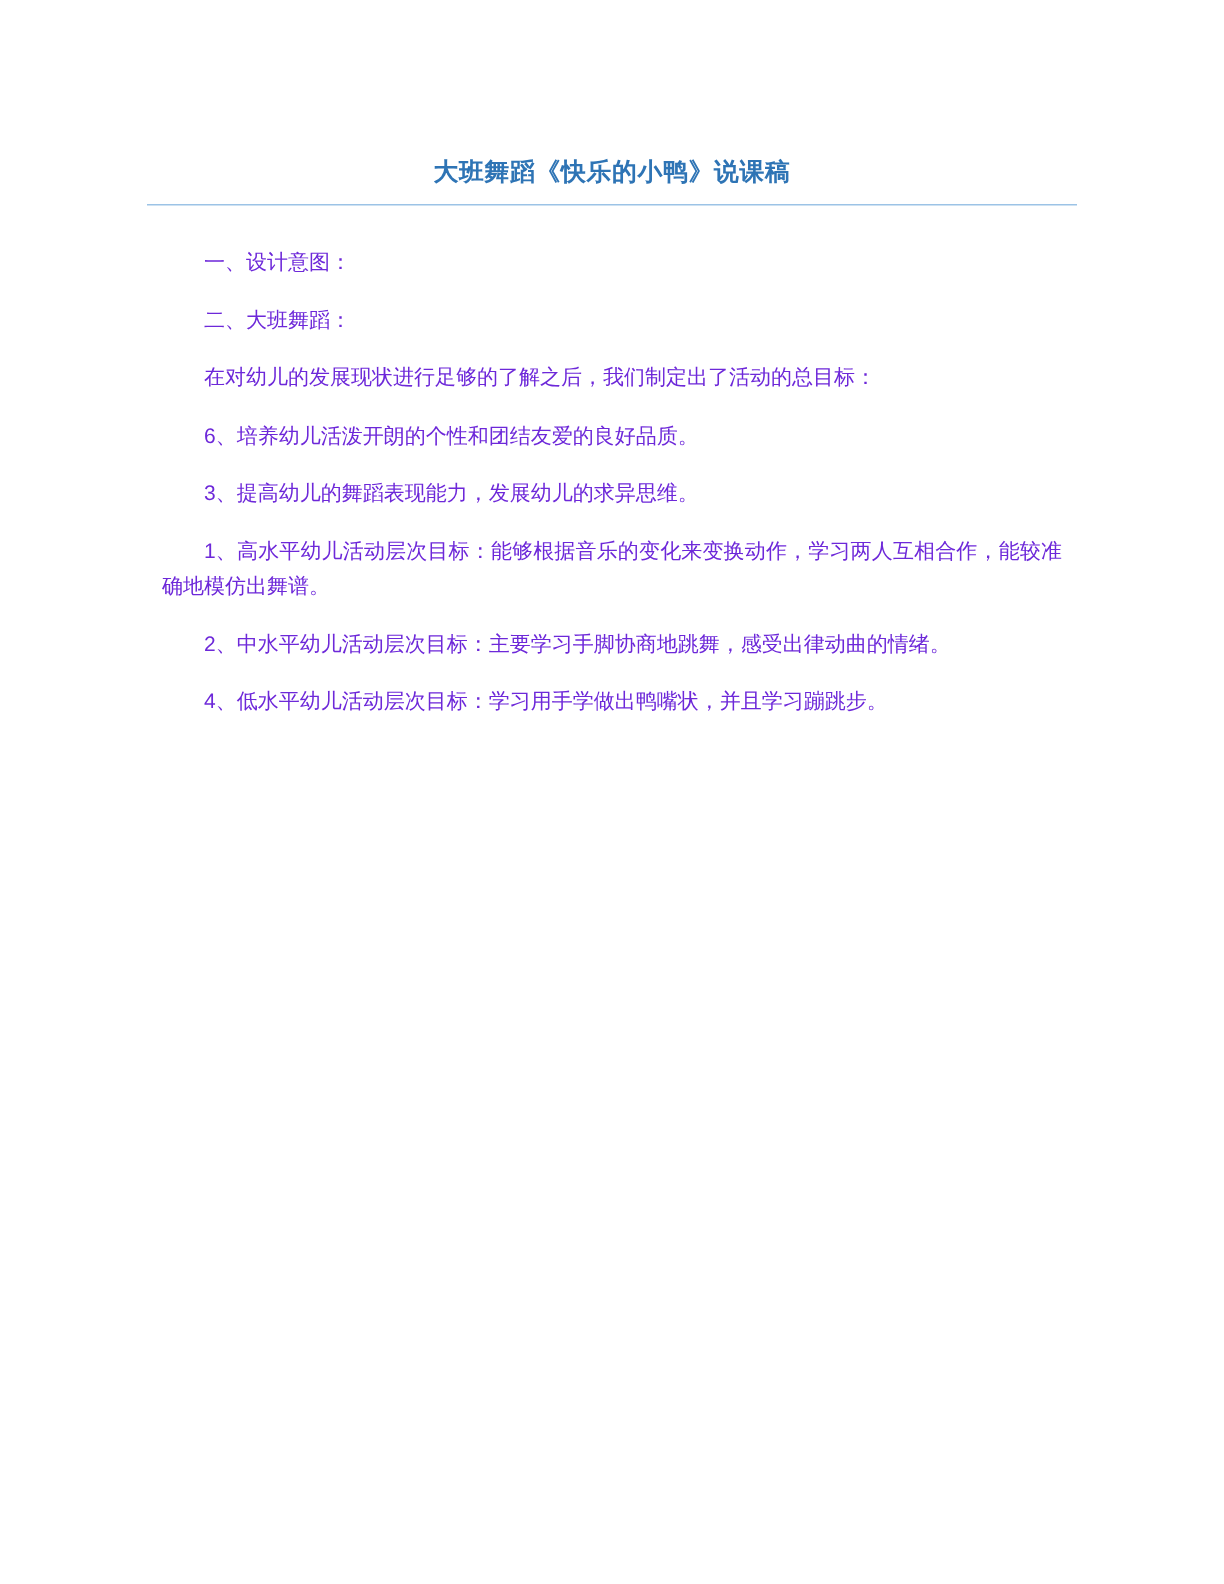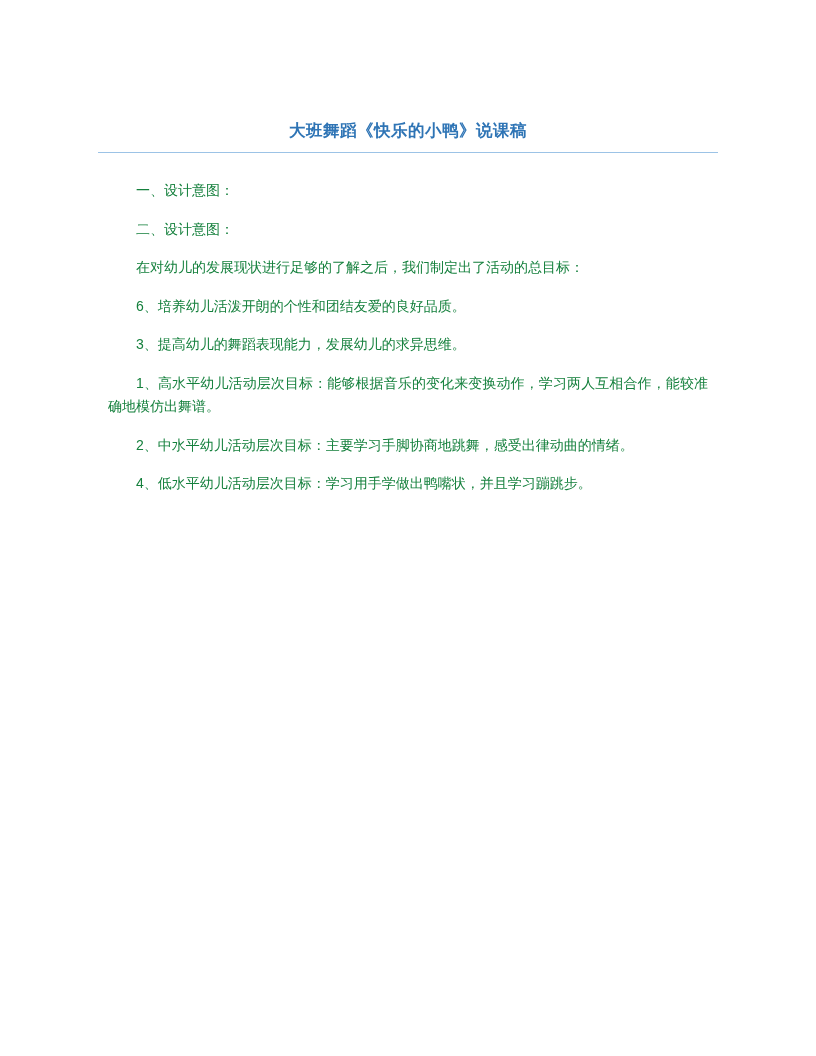--- a/index.html
+++ b/index.html
@@ -4,21 +4,21 @@
 <style>
   html, body {
     margin: 0;
     padding: 0;
     background: #ffffff;
   }
   .page {
     position: relative;
     width: 816px;
     height: 744px;
-    margin: 16px auto;
+    margin: 0 auto;
     background: #ffffff;
     box-sizing: border-box;
     padding: 96px 108px 0 108px;
     font-family: "Liberation Sans", "DejaVu Sans", sans-serif;
     color: #1a1a1a;
     overflow: hidden;
   }
   .doc-title {
     text-align: center;
     font-size: 16.5px;
@@ -33,34 +33,34 @@
     border-top: 1.2px solid #9cc3e6;
     margin: 0 -10px 26px -10px;
     height: 0;
   }
   .doc-body p {
     font-size: 14px;
     line-height: 1.68;
     text-indent: 2em;
     margin: 0 0 15px 0;
     text-align: justify;
-    color: #15803d;
+    color: #6d28d9;
     word-break: break-all;
   }
 </style>
 </head>
 <body>
 
 <div class="page">
   <h1 class="doc-title">大班舞蹈《快乐的小鸭》说课稿</h1>
   <hr class="title-rule">
 
   <div class="doc-body">
     <p>一、设计意图：</p>
-    <p>二、设计意图：</p>
+    <p>二、大班舞蹈：</p>
     <p>在对幼儿的发展现状进行足够的了解之后，我们制定出了活动的总目标：</p>
     <p>6、培养幼儿活泼开朗的个性和团结友爱的良好品质。</p>
     <p>3、提高幼儿的舞蹈表现能力，发展幼儿的求异思维。</p>
     <p>1、高水平幼儿活动层次目标：能够根据音乐的变化来变换动作，学习两人互相合作，能较准确地模仿出舞谱。</p>
     <p>2、中水平幼儿活动层次目标：主要学习手脚协商地跳舞，感受出律动曲的情绪。</p>
     <p>4、低水平幼儿活动层次目标：学习用手学做出鸭嘴状，并且学习蹦跳步。</p>
   </div>
 </div>
 
 </body></html>

